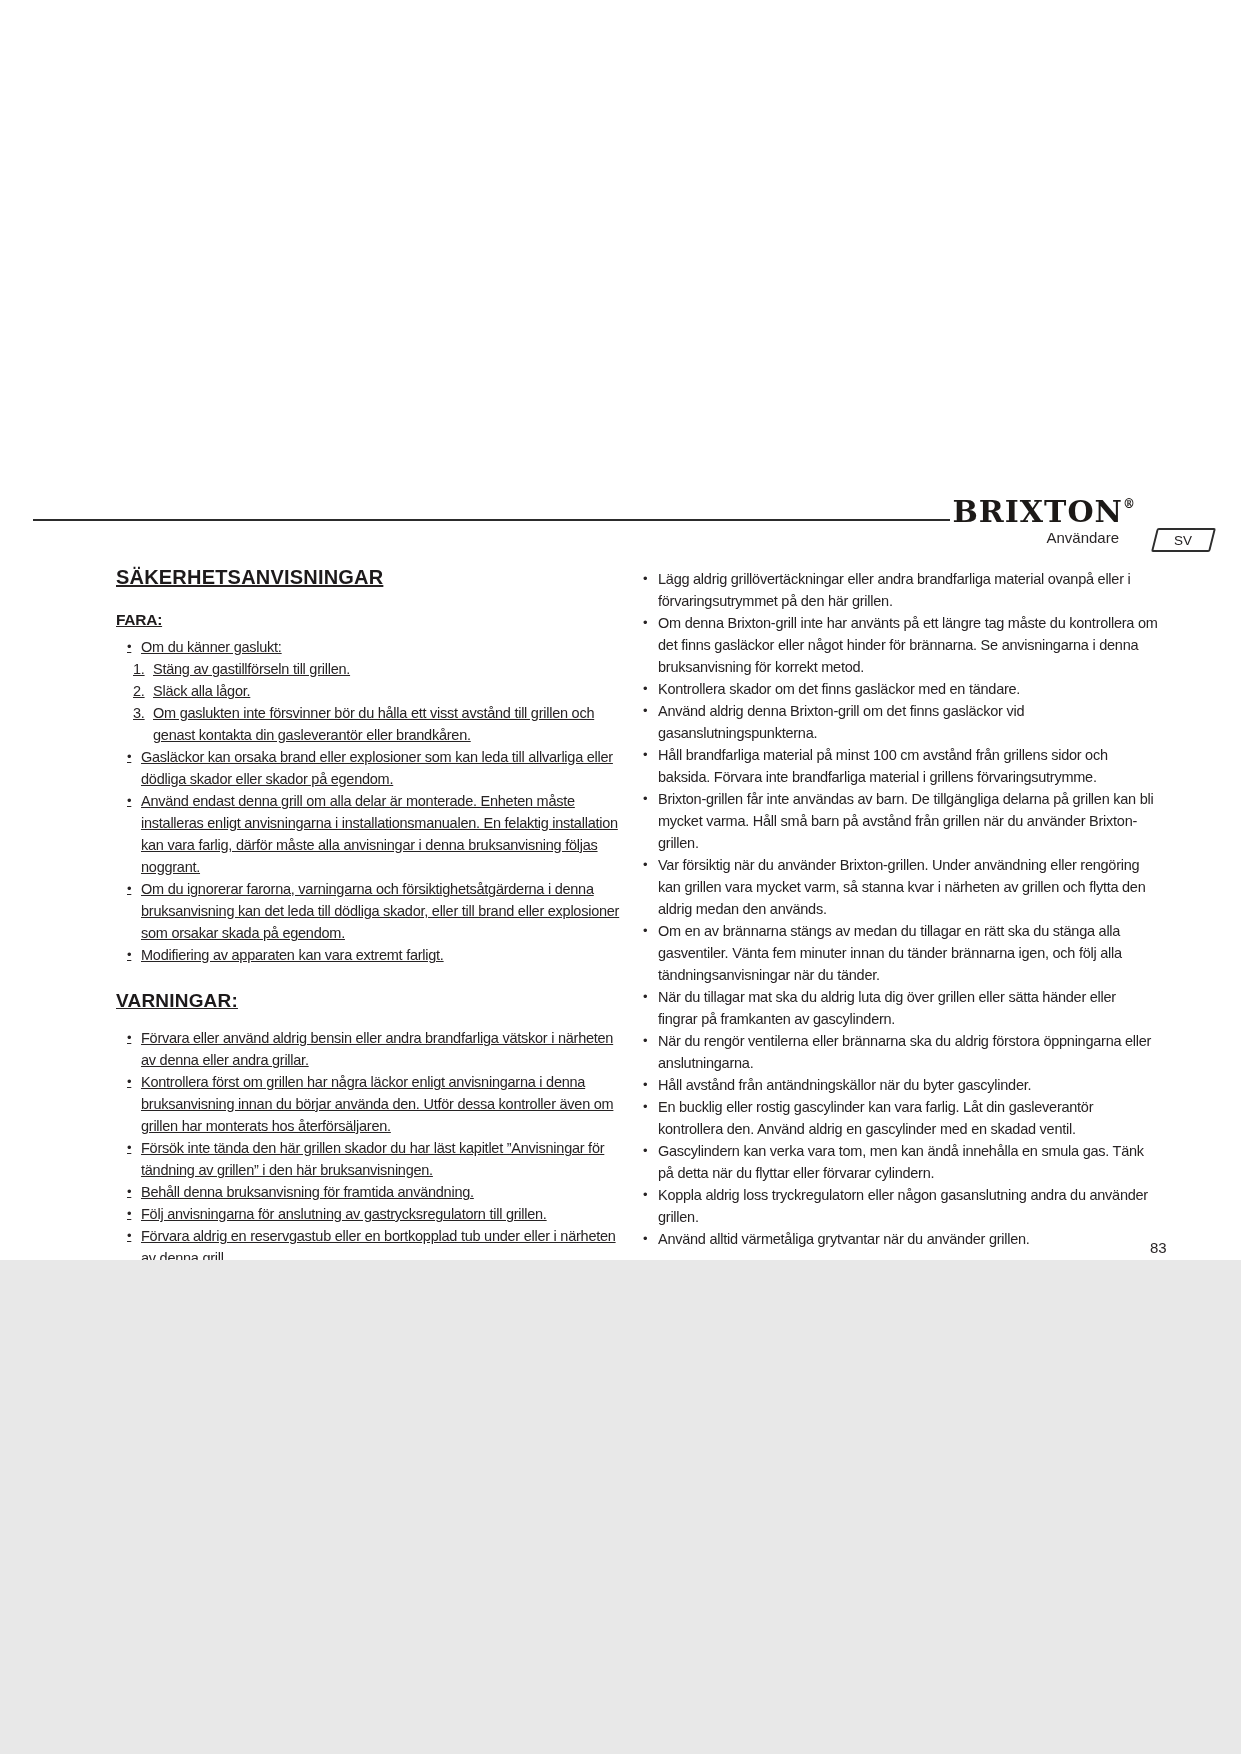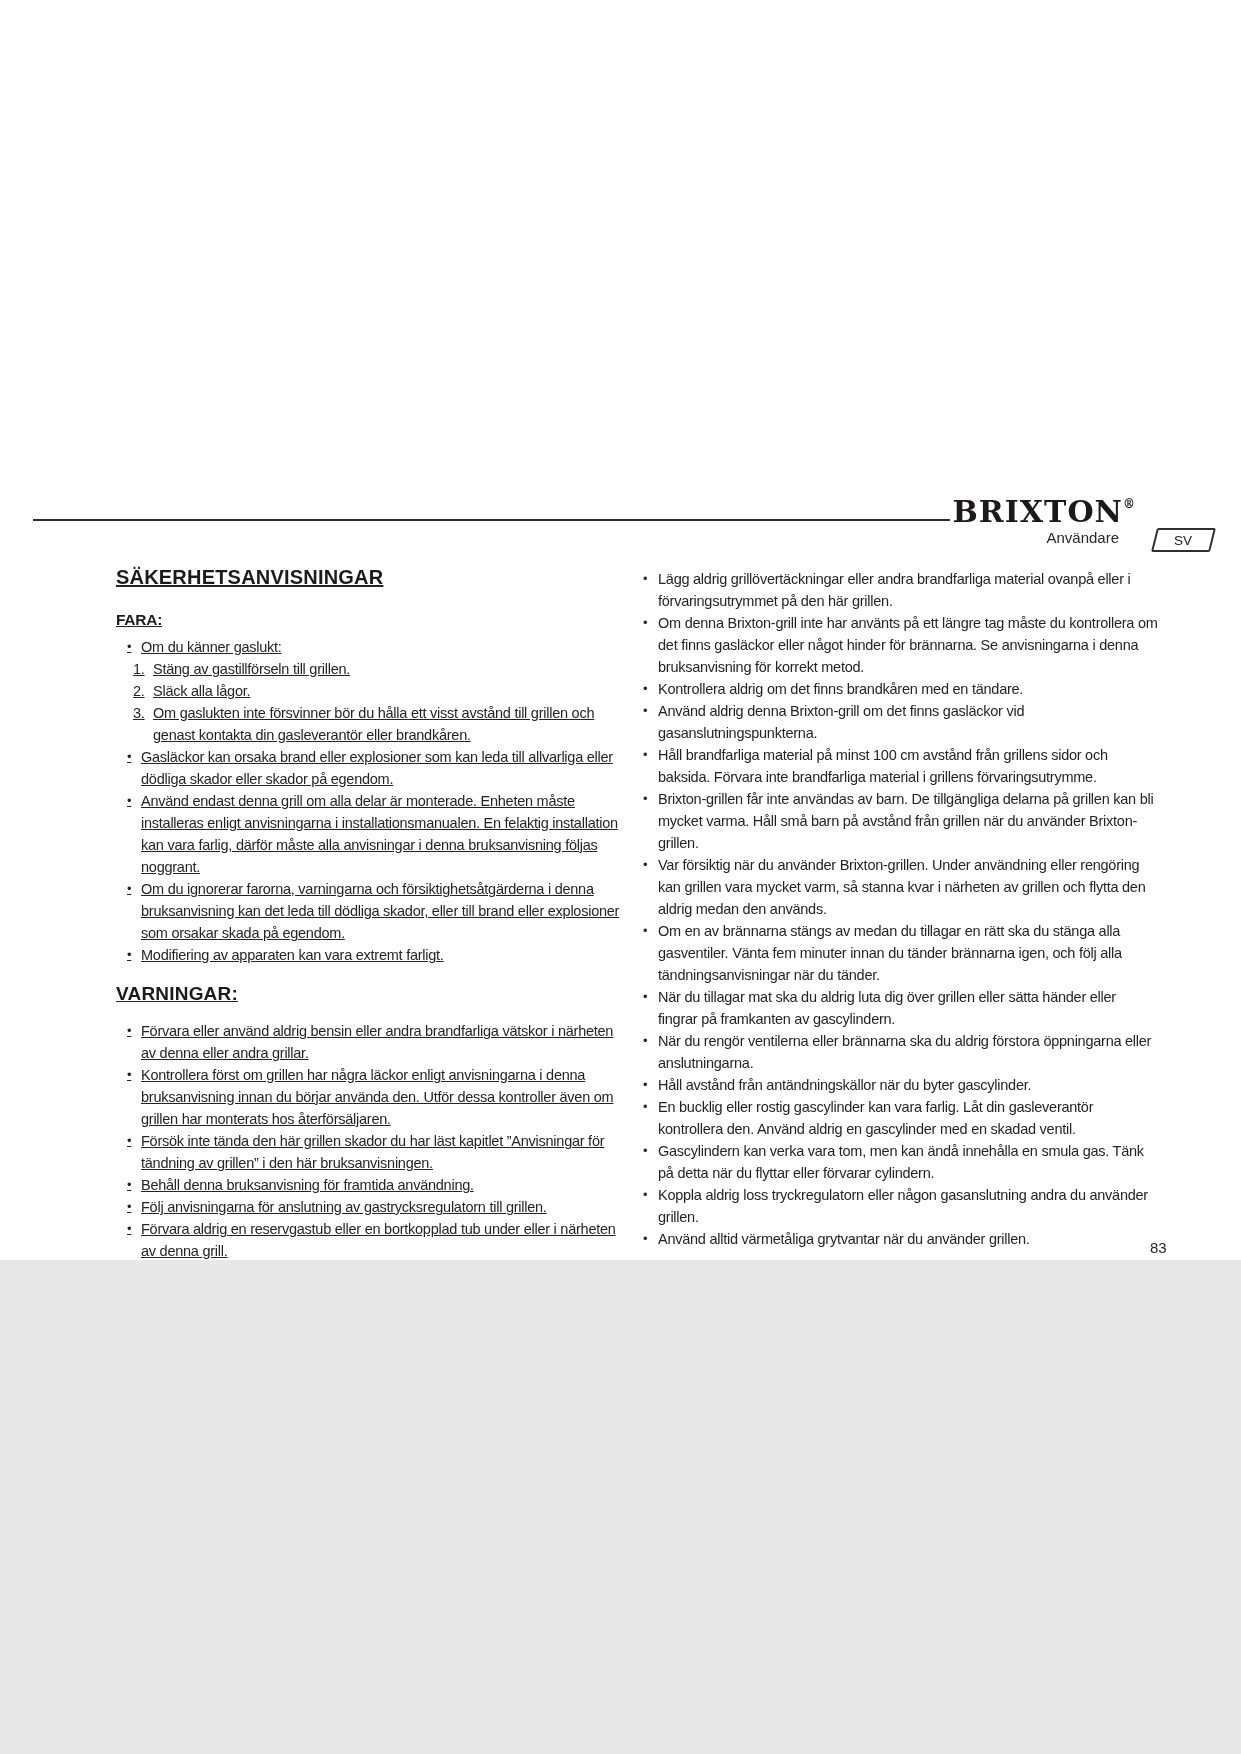--- a/index.html
+++ b/index.html
@@ -28,21 +28,21 @@
     transform:skewX(-14deg);
     display:flex;align-items:center;justify-content:center;
   }
   .lang-tab .tab-text{transform:skewX(14deg);font-size:13.5px;color:#232021;}
   
   .col{position:absolute;font-size:14.5px;line-height:22px;letter-spacing:-0.25px;}
   .col-left{left:116px;top:564px;width:515px;text-decoration:underline;}
   .col-right{left:643px;top:568px;width:515px;}
   h1{font-size:20px;line-height:26px;margin:0 0 20px;letter-spacing:0.2px;color:#1d1a1b;font-weight:bold;}
   h2{font-size:15.5px;line-height:20px;margin:0 0 6px;color:#1d1a1b;font-weight:bold;}
-  h2.warn{font-size:19px;line-height:24px;margin:16px 0 14px;letter-spacing:0.2px;}
+  h2.warn{font-size:19px;line-height:24px;margin:23px 0 14px;letter-spacing:0.2px;}
   ul{list-style:none;margin:0;padding:0;}
   li{display:grid;grid-template-columns:14px 1fr;padding-left:11px;}
   .col-right li{padding-left:0;grid-template-columns:15px 1fr;}
   li.num{padding-left:17px;grid-template-columns:20px 1fr;}
   li .marker{font-size:13px;}
   li.num .marker{font-size:inherit;}
   li .txt{display:block;}
   
   .pagenum{position:absolute;left:1150px;top:1239px;font-size:15px;line-height:18px;color:#2a2627;}
   .scan-shadow{
@@ -137,21 +137,21 @@
         <li>
           <span class="marker">•</span>
           <span class="txt">Lägg aldrig grillövertäckningar eller andra brandfarliga material ovanpå eller i förvaringsutrymmet på den här grillen.</span>
         </li>
         <li>
           <span class="marker">•</span>
           <span class="txt">Om denna Brixton-grill inte har använts på ett längre tag måste du kontrollera om det finns gasläckor eller något hinder för brännarna. Se anvisningarna i denna bruksanvisning för korrekt metod.</span>
         </li>
         <li>
           <span class="marker">•</span>
-          <span class="txt">Kontrollera aldrig om det finns brandkåren med en tändare.</span>
+          <span class="txt">Kontrollera skador om det finns gasläckor med en tändare.</span>
         </li>
         <li>
           <span class="marker">•</span>
           <span class="txt">Använd aldrig denna Brixton-grill om det finns gasläckor vid gasanslutningspunkterna.</span>
         </li>
         <li>
           <span class="marker">•</span>
           <span class="txt">Håll brandfarliga material på minst 100 cm avstånd från grillens sidor och baksida. Förvara inte brandfarliga material i grillens förvaringsutrymme.</span>
         </li>
         <li>

